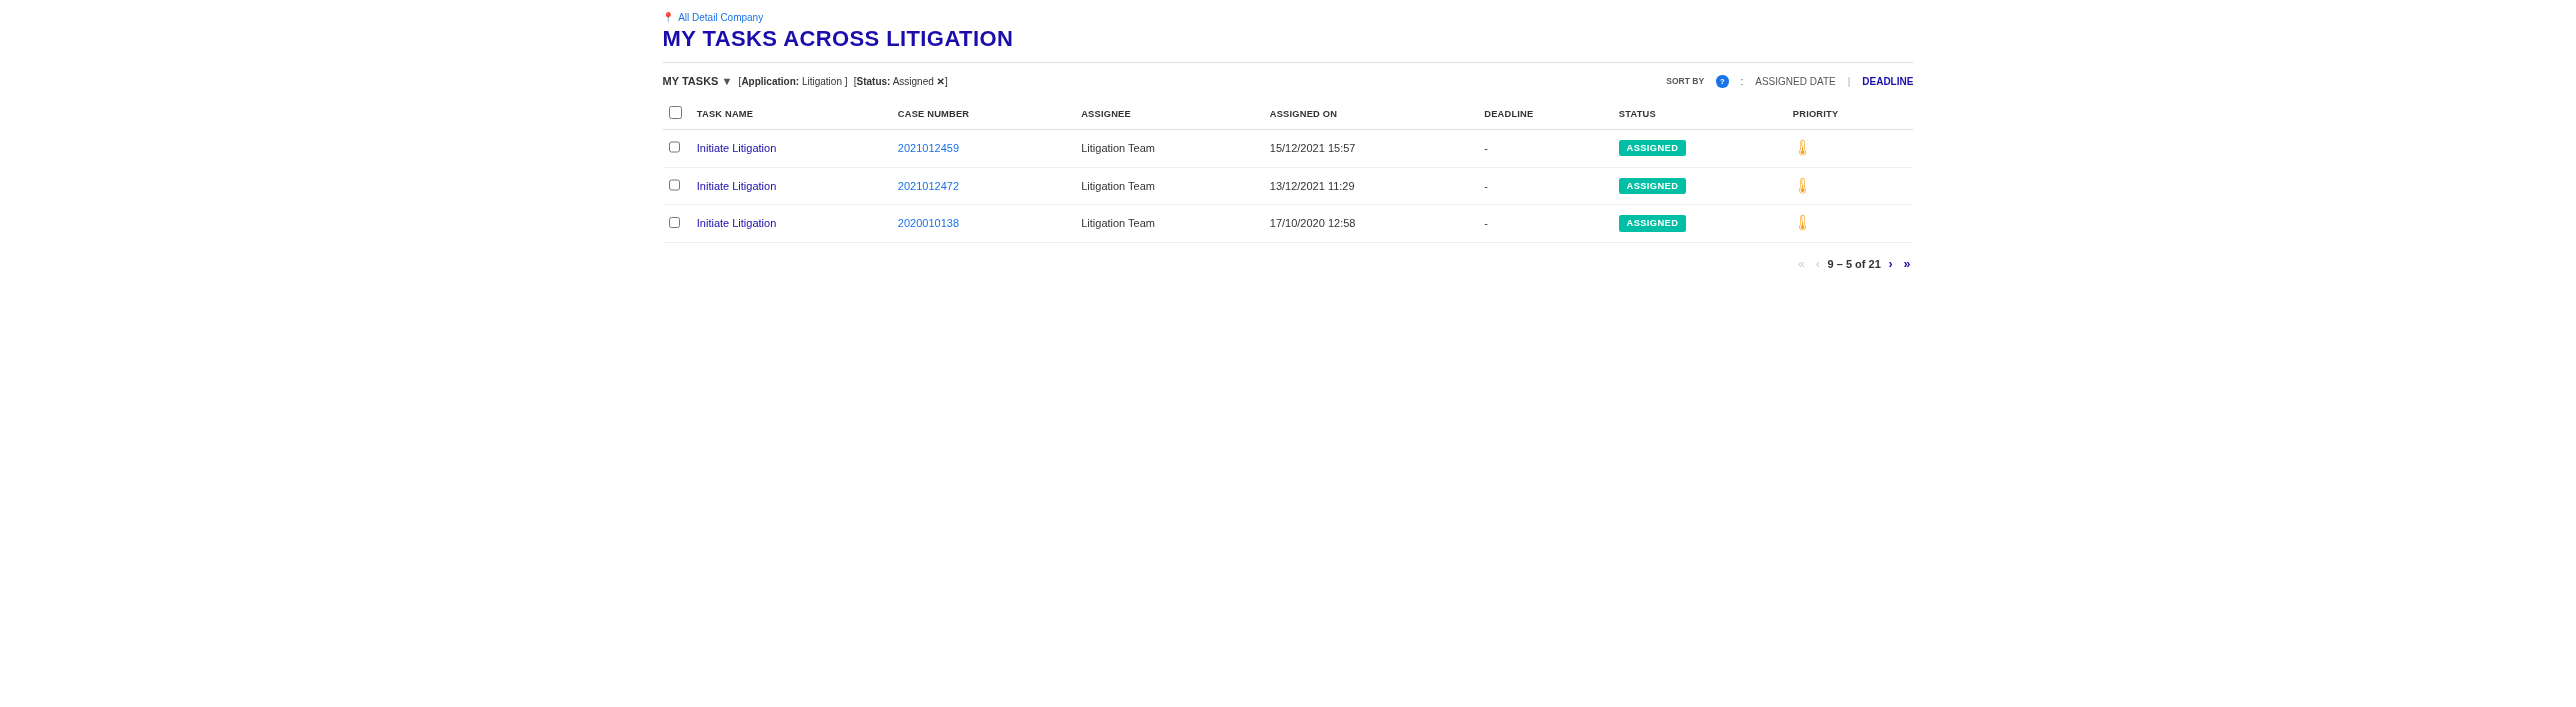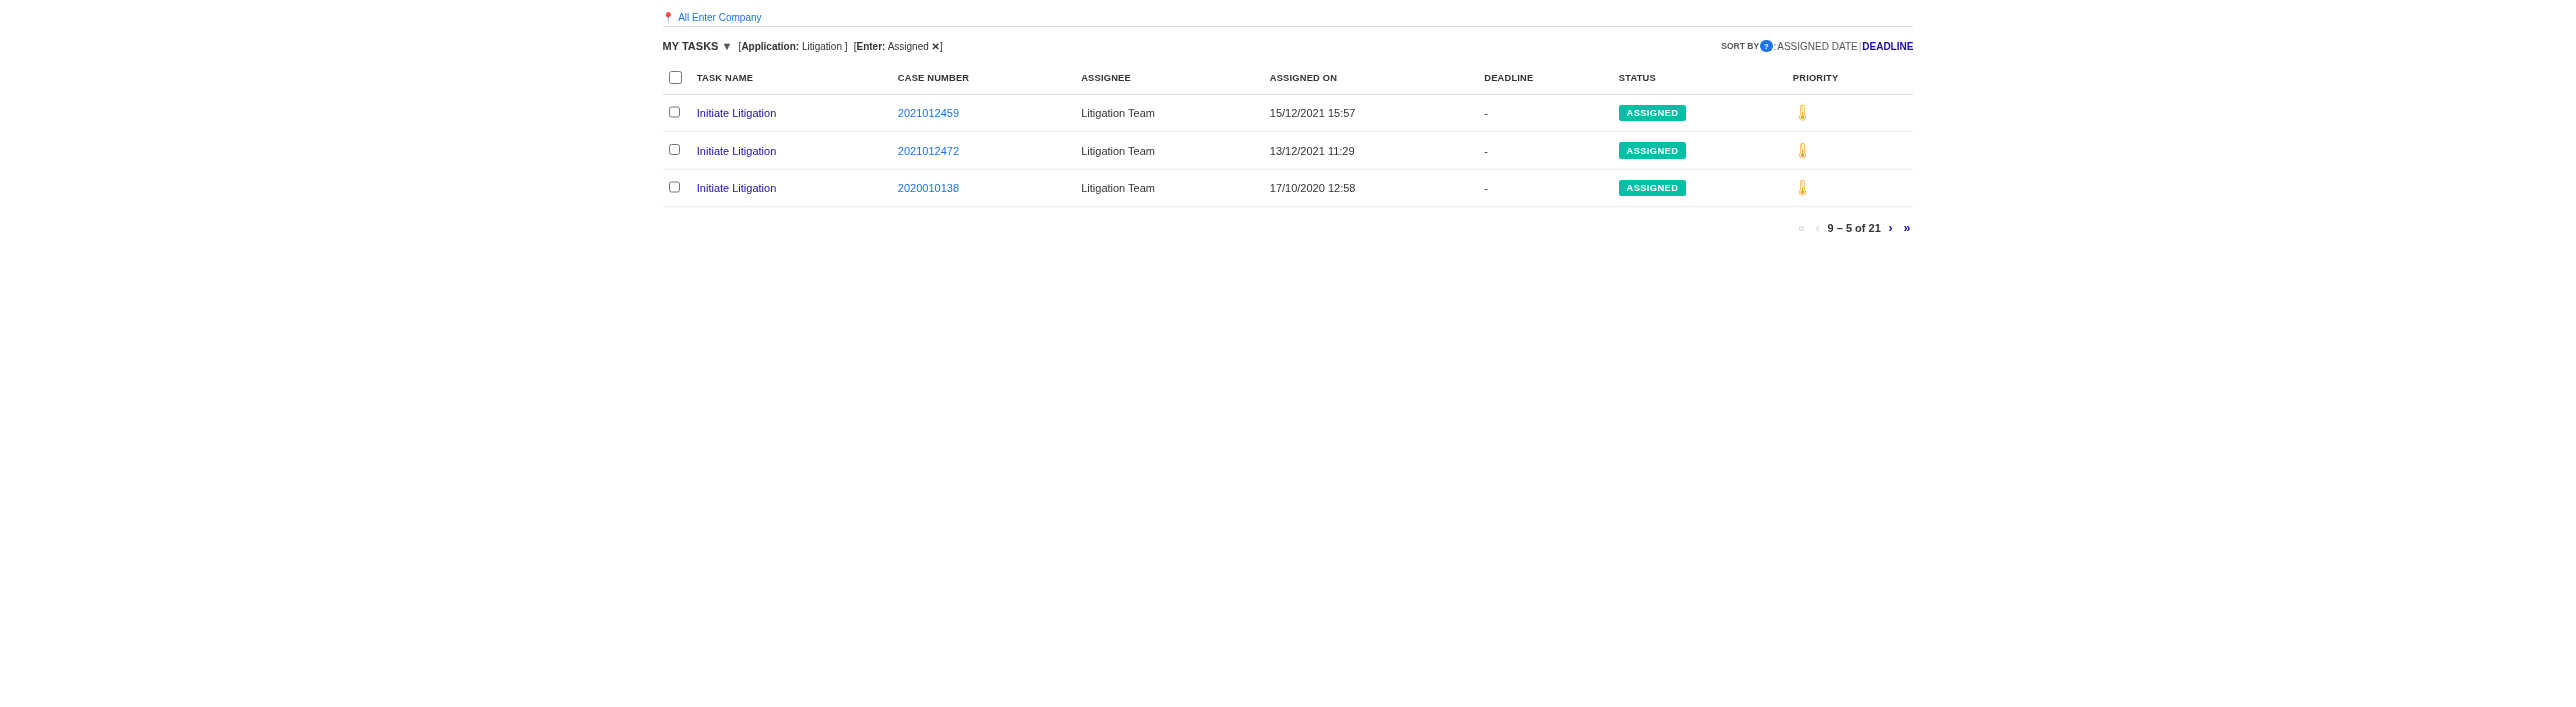--- a/index.html
+++ b/index.html
@@ -65,21 +65,21 @@
       font-weight: 700;
     }
     .close-x {
       color: #333;
       cursor: pointer;
       font-weight: 700;
     }
     .sort-bar {
       display: flex;
       align-items: center;
-      gap: 1px;
+      gap: 12px;
       font-size: 10px;
       color: #555;
     }
     .sort-bar .sort-label {
       font-weight: 600;
       text-transform: uppercase;
       font-size: 8.5px;
       color: #555;
     }
     .sort-bar .sort-info-icon {
@@ -195,39 +195,40 @@
       font-weight: 700;
     }
   </style>
 </head>
 <body>
 
 <div class="page-wrapper">
 
   <div class="company-link">
     <span>📍</span>
-    <span style="color:#1a73e8; cursor:pointer; font-size:10px;">All Enter Company</span>
+    <span style="color:#1a73e8; cursor:pointer; font-size:10px;">All Detail Company</span>
   </div>
 
+  <div class="page-title">MY TASKS ACROSS LITIGATION</div>
 
   <hr class="divider">
 
   <div class="filter-bar">
     <div class="filter-left">
       <span class="my-tasks-label">
         <span>MY TASKS</span>
         <span class="filter-icon" style="cursor:pointer;">▼</span>
       </span>
       <span class="filter-tag">
         [<strong>Application:</strong>
         <span>Litigation</span>
         ]
       </span>
       <span class="filter-tag">
-        [<strong>Enter:</strong>
+        [<strong>Status:</strong>
         <span>Assigned</span>
         <span class="close-x">✕</span>]
       </span>
     </div>
     <div class="sort-bar">
       <span class="sort-label">SORT BY</span>
       <span class="sort-info-icon" style="cursor:pointer;">?</span>
       <span class="sort-divider">:</span>
       <span class="sort-option" style="cursor:pointer;">ASSIGNED DATE</span>
       <span class="divider-v">|</span>

